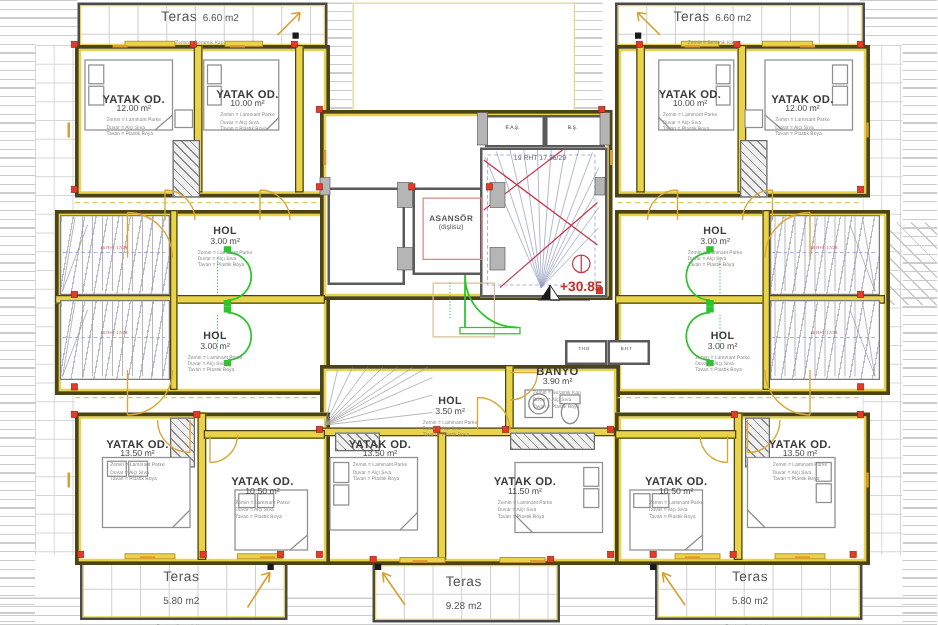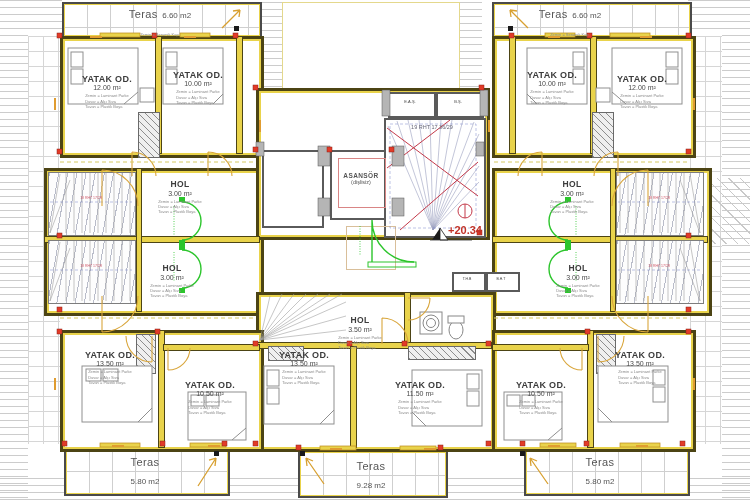--- a/index.html
+++ b/index.html
@@ -387,20 +387,25 @@
     <div class="rn" style="font-size:8.5px">HOL</div>
     <div class="ra">3.00 m²</div>
     <span class="spec"><span>Zemin = Laminant Parke</span><span>Duvar = Alçı Sıva</span><span>Tavan = Plastik Boya</span></span>
   </div>
   <div class="lbl" style="left:325px;top:316px;width:70px;">
     <div class="rn" style="font-size:8.5px">HOL</div>
     <div class="ra">3.50 m²</div>
     <span class="spec"><span>Zemin = Laminant Parke</span><span>Duvar = Alçı Sıva</span><span>Tavan = Plastik Boya</span></span>
   </div>
 
+  <div class="lbl" style="left:411px;top:292px;width:70px;">
+    <div class="rn" style="font-size:9px">BANYO</div>
+    <div class="ra">3.90 m²</div>
+    <span class="spec"><span>Zemin = Seramik Kap.</span><span>Duvar = Alçı Sıva</span><span>Tavan = Plastik Boya</span></span>
+  </div>
 
   <div class="lbl" style="left:70px;top:350px;width:80px;">
     <div class="rn">YATAK OD.</div>
     <div class="ra">13.50 m²</div>
     <span class="spec"><span>Zemin = Laminant Parke</span><span>Duvar = Alçı Sıva</span><span>Tavan = Plastik Boya</span></span>
   </div>
   <div class="lbl" style="left:170px;top:380px;width:80px;">
     <div class="rn">YATAK OD.</div>
     <div class="ra">10.50 m²</div>
     <span class="spec"><span>Zemin = Laminant Parke</span><span>Duvar = Alçı Sıva</span><span>Tavan = Plastik Boya</span></span>
@@ -440,21 +445,21 @@
     <span class="tn">Teras</span><br>
     <span class="ta">5.80 m2</span><br>
     <span class="spec"><span>Zemin = Seramik Kap.</span></span>
   </div>
 
   <div class="lbl" style="left:331px;top:172px;width:60px;">
     <div class="elev-name">ASANSÖR</div>
     <div class="elev-sub">(dişlisiz)</div>
   </div>
   <div class="stairlbl" style="left:387px;top:124px;width:90px;">19 RHT 17.36/29</div>
-  <div class="level" style="left:448px;top:224px;">+20.34</div>
+  <div class="level" style="left:448px;top:224px;">+30.85</div>
   <div class="shaft" style="left:388px;top:100px;width:44px;">E.A.Ş.</div>
   <div class="shaft" style="left:436px;top:100px;width:44px;">B.Ş.</div>
   <div class="shaft" style="left:452px;top:278px;width:30px;font-size:3.5px;">T.H.B</div>
   <div class="shaft" style="left:486px;top:278px;width:30px;font-size:3.5px;">B.H.T</div>
 
   <div class="note" style="left:51px;top:197px;width:80px;">18 RHT 17/28</div>
   <div class="note" style="left:51px;top:265px;width:80px;">18 RHT 17/28</div>
   <div class="note" style="left:619px;top:197px;width:80px;">18 RHT 17/28</div>
   <div class="note" style="left:619px;top:265px;width:80px;">18 RHT 17/28</div>
 

